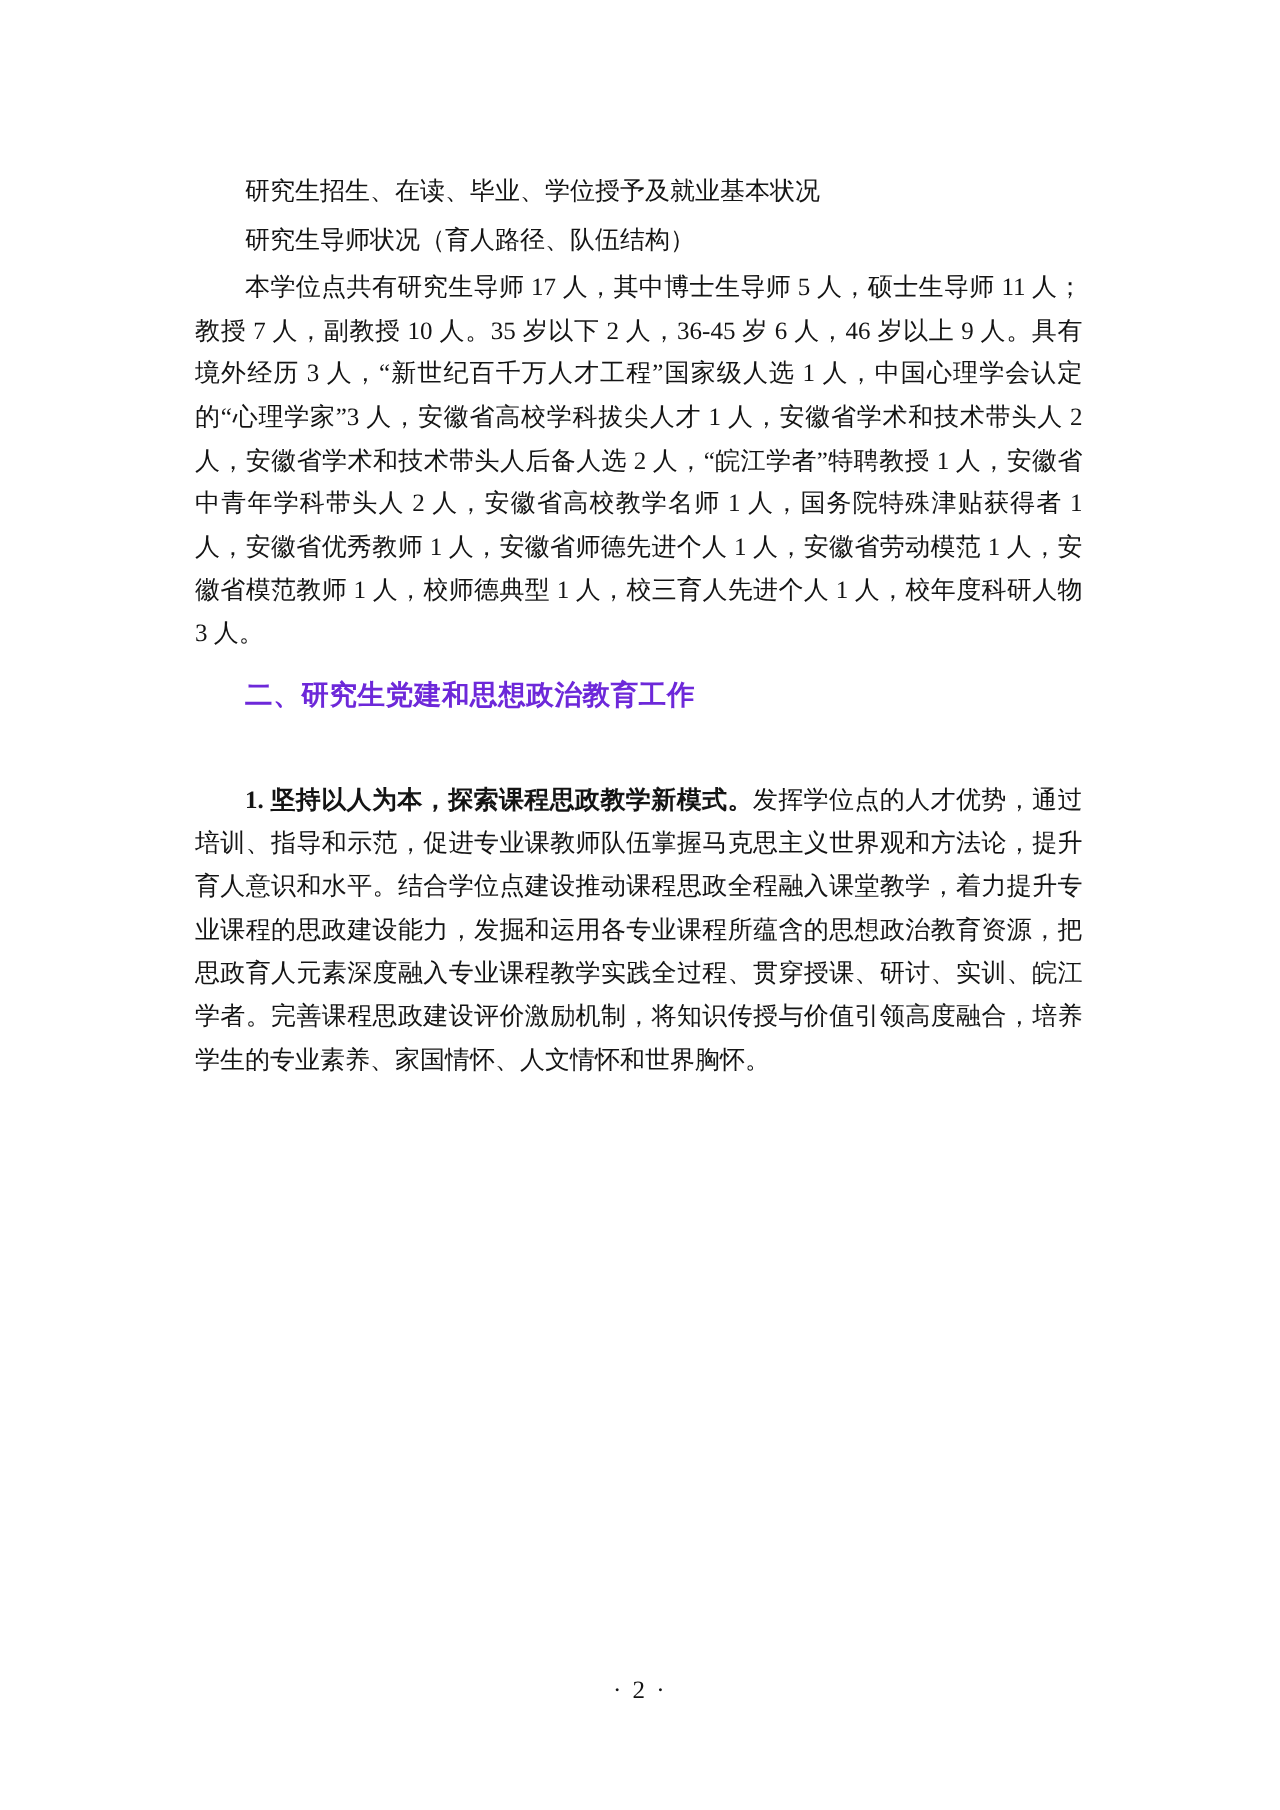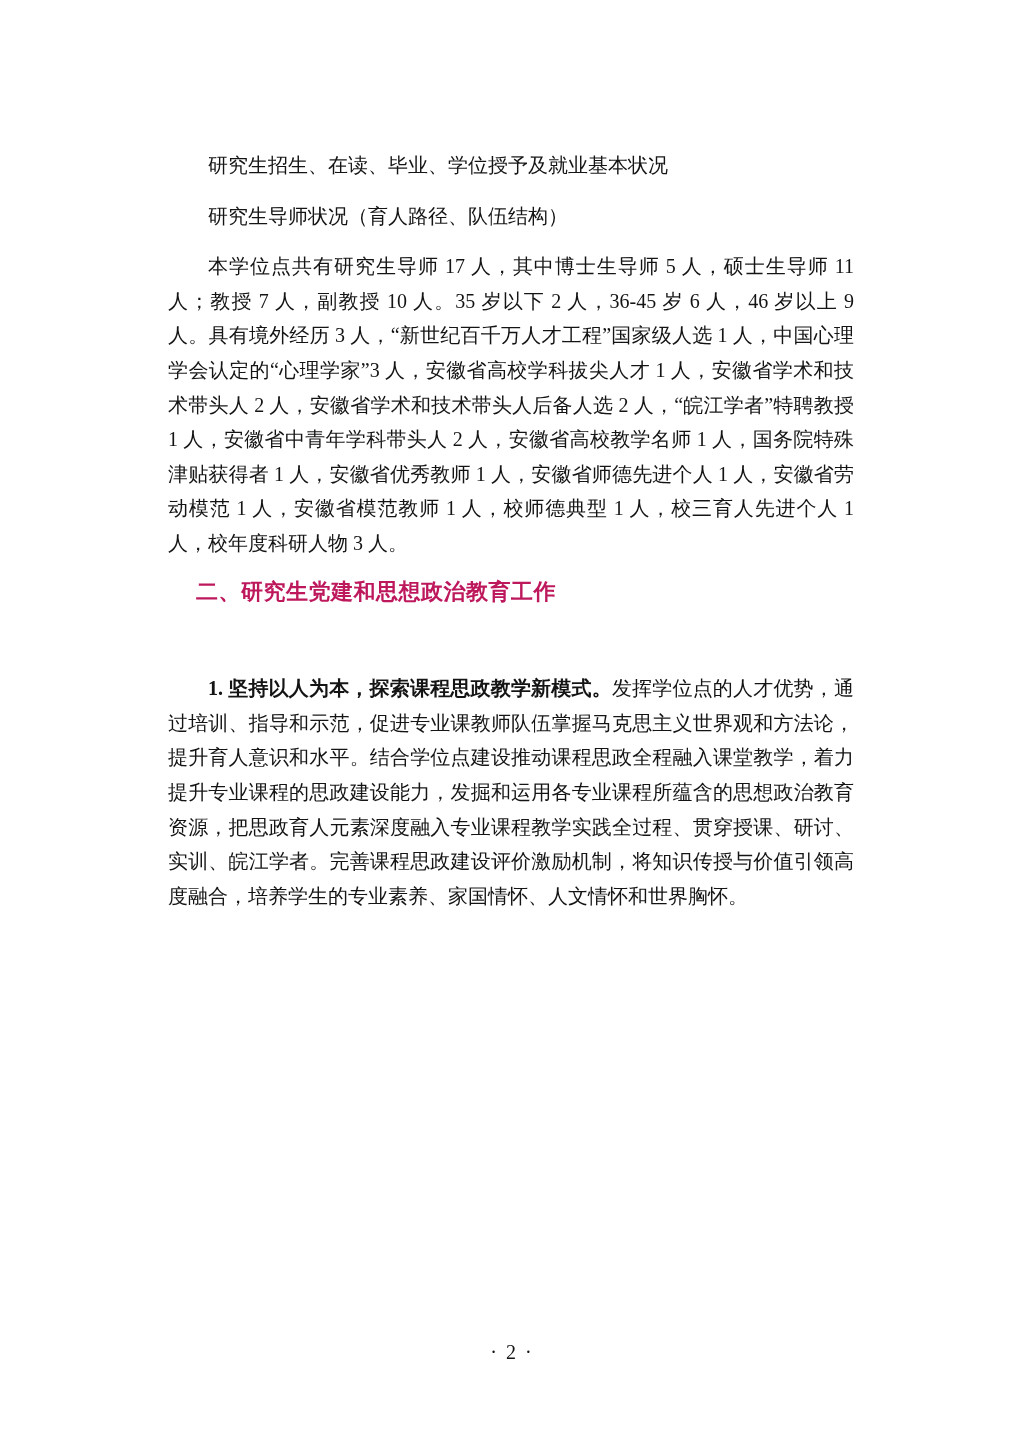--- a/index.html
+++ b/index.html
@@ -19,32 +19,32 @@
     left: 152px;
     top: 132px;
     width: 718px;
     font-family: "Liberation Serif", "DejaVu Serif", serif;
     font-size: 20px;
     line-height: 34.6px;
     color: #141414;
     text-align: justify;
   }
   .para {
-    margin: 16px;
+    margin: 4px;
     text-indent: 2em;
   }
   .heading {
     margin: 16px 0 14px 0;
     text-indent: 2em;
     font-family: "Liberation Sans", "DejaVu Sans", sans-serif;
     font-size: 22px;
     line-height: 30px;
     font-weight: 700;
     letter-spacing: 0.5px;
-    color: #be185d;
+    color: #6d28d9;
   }
   .spacer {
     height: 34.6px;
   }
   .lead {
     font-weight: 700;
   }
   .footer {
     position: absolute;
     left: 0;

